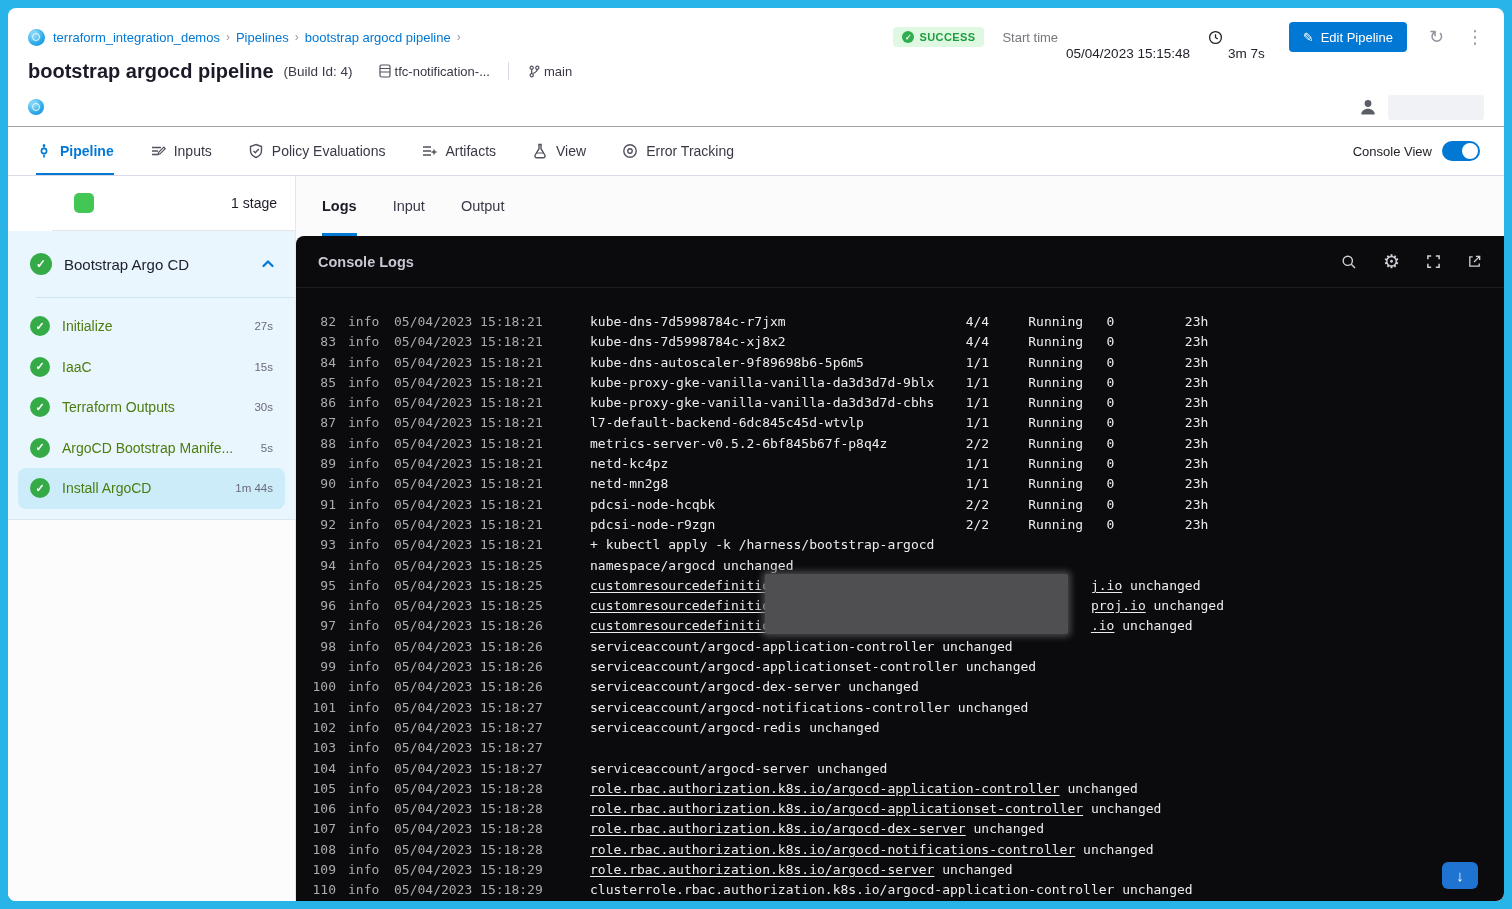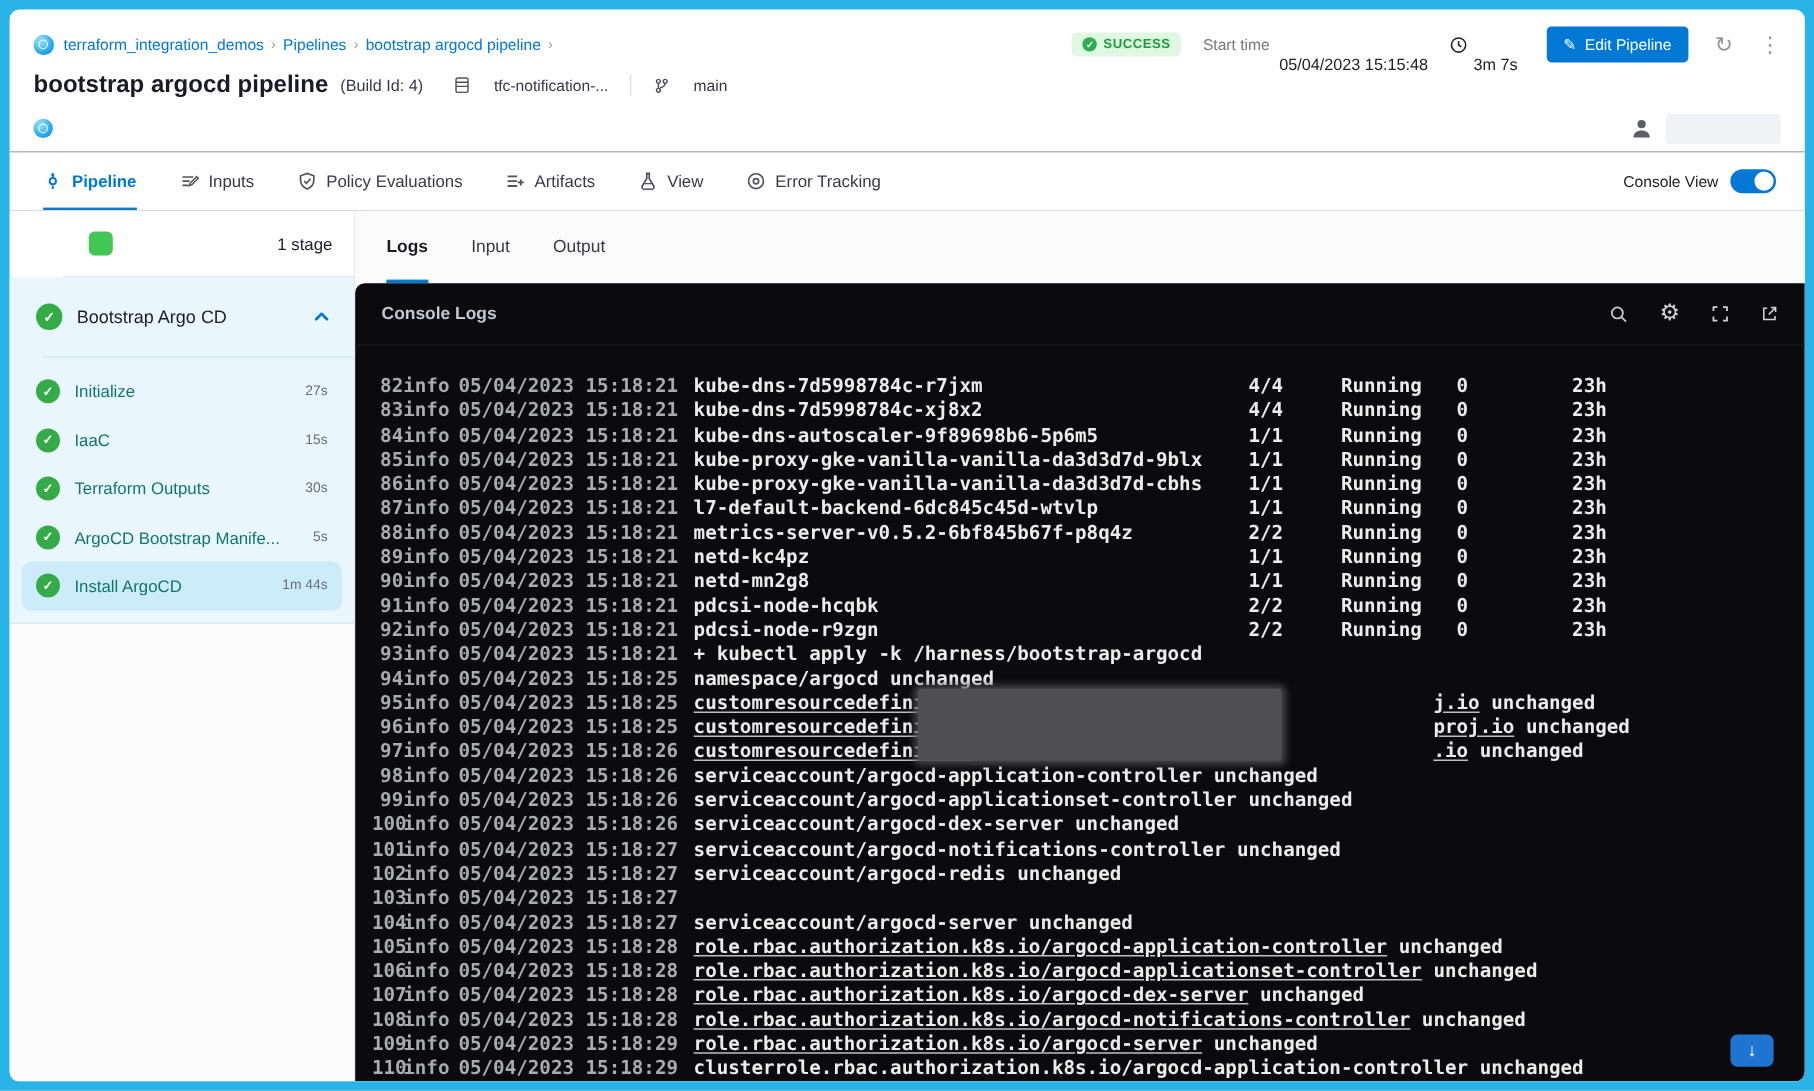--- a/index.html
+++ b/index.html
@@ -20,21 +20,21 @@
   .crumb-sep { color:#9c9ca5; font-size:12px; }
   .badge { display:flex; align-items:center; gap:5px; background:#dff8e1; border-radius:4px; padding:4px 9px; font-size:11px; font-weight:bold; letter-spacing:.4px; color:#1b9e3f; margin-left:12px; }
   .badge-check { width:12px; height:12px; border-radius:50%; background:#2fae4e; color:#fff; font-size:8px; display:flex; align-items:center; justify-content:center; }
   .muted { color:#77787e; font-size:13px; margin-left:10px; }
   .strong { color:#22222a; font-size:13.5px;margin-top:32px; }
   .iconed { display:flex; align-items:center; gap:5px; margin-left:10px; }
   .btn-primary { display:flex; align-items:center; gap:7px; background:#0278d5; color:#fff; border:none; border-radius:4px; height:30px; padding:0 14px; font-size:13px; font-family:inherit; margin-left:16px; cursor:pointer; }
   .icon-btn { color:#9295a0; font-size:18px; margin-left:14px; cursor:pointer; line-height:1; }
   .page-title { font-size:20px; font-weight:bold; color:#1b1b28; }
   .build-id { font-size:13.5px; color:#383946; }
-  .meta-item { display:flex; align-items:center; gap:19px; font-size:13px; color:#383946; }
+  .meta-item { display:flex; align-items:center; gap:2px; font-size:13px; color:#383946; }
   .vdivider { width:1px; height:18px; background:#d9dae5; margin:0 8px; }
   .user-blur { width:96px; height:25px; background:#f1f2f5; border-radius:3px; }
 
   
   .tabbar { flex:none; height:50px; border-top:1px solid #a3a3a3; border-bottom:1px solid #d9dae5; display:flex; align-items:stretch; padding:0 24px 0 28px; }
   .tabs { display:flex; gap:36px; }
   .tab { display:flex; align-items:center; gap:8px; font-size:14px; color:#383946; border-bottom:2px solid transparent; padding-top:2px; cursor:pointer; }
   .tab svg { stroke:#51525e; }
   .tab.active { color:#0278d5; font-weight:bold; border-bottom-color:#0278d5; }
   .tab.active svg { stroke:#0278d5; }
@@ -50,42 +50,42 @@
   .stage-count { font-size:14px; color:#1c1c28; }
   .stage-section { background:#e9f6fd; border-bottom:1px solid #dfe6ea; }
   .stage-header { height:66px; display:flex; align-items:center; gap:12px; padding:0 20px 0 22px; cursor:pointer; }
   .check { width:20px; height:20px; border-radius:50%; background:#35ab47; color:#fff; font-size:11px; font-weight:bold; display:flex; align-items:center; justify-content:center; flex:none; }
   .stage-header .check { width:22px; height:22px; font-size:12px; }
   .stage-name { font-size:15px; color:#1d1d2b; }
   .stage-divider { height:1px; background:#cfe4ef; margin-left:28px; }
   .step-list { padding:8px 10px 10px 10px; }
   .step-row { height:40.5px; display:flex; align-items:center; gap:12px; padding:0 12px; border-radius:8px; cursor:pointer; }
   .step-row.selected { background:#cdecfa; }
-  .step-name { font-size:14px; color:#0f766e; flex:1; white-space:nowrap; overflow:hidden; }
+  .step-name { font-size:14px; color:#4d7c0f; flex:1; white-space:nowrap; overflow:hidden; }
   .step-time { font-size:11.5px; color:#696a7d; }
   .sidebar-rest { flex:1; background:#fcfcfd; }
 
   .main { flex:1; min-width:0; display:flex; flex-direction:column; background:#fbfbfc; }
   .log-tabs { flex:none; height:60px; display:flex; gap:36px; padding-left:26px; }
   .log-tab { display:flex; align-items:center; font-size:14.5px; color:#383946; border-bottom:3px solid transparent; padding-top:3px; cursor:pointer; }
   .log-tab.active { font-weight:bold; color:#1b1b28; border-bottom-color:#0278d5; }
 
   
   .console { flex:1; min-height:0; background:#0b0b0e; border-top-left-radius:8px; position:relative; display:flex; flex-direction:column; }
   .console-header { flex:none; height:52px; display:flex; align-items:center; padding:0 22px; border-bottom:1px solid #1d1d22; }
   .console-title { font-size:14.5px; font-weight:bold; color:#c6c7d2; }
   .console-icons { display:flex; align-items:center; gap:26px; }
   .cicon { color:#d0d1d8; cursor:pointer; display:flex; align-items:center; line-height:1; }
   .cicon svg { stroke:#d0d1d8; }
   .gear-glyph { font-size:19px; }
 
-  .log-lines { flex:1; min-height:0; overflow:hidden; padding:24px 0 0 14px; font-family:"DejaVu Sans Mono", monospace; font-size:16px;font-weight:bold; }
+  .log-lines { flex:1; min-height:0; overflow:hidden; padding:24px 0 0 14px; font-family:"DejaVu Sans Mono", monospace; font-size:13px; }
   .log-line { display:flex; height:20.3px; line-height:20.3px; white-space:pre; }
   .ln { width:26px; flex:none; text-align:right; color:#aaabaf; }
-  .lvl { margin-left:0; width:36px; flex:none; color:#aaabaf; }
+  .lvl { margin-left:12px; width:36px; flex:none; color:#aaabaf; }
   .time { margin-left:10px; width:150px; flex:none; color:#aaabaf; }
   .msg { margin-left:46px; color:#ececec; }
   .lnk { text-decoration:underline; text-underline-offset:2px; cursor:pointer; }
 
   .log-redaction { position:absolute; left:469px; top:338px; width:303px; height:60px; background:#4f4f51; border-radius:2px; box-shadow:0 0 6px 3px rgba(79,79,81,.85); }
   .scroll-bottom { position:absolute; right:26px; bottom:12px; width:36px; height:27px; background:#1e74d0; color:#fff; border:none; border-radius:6px; font-size:15px; cursor:pointer; font-family:inherit; }
 </style>
 </head>
 <body>
 

